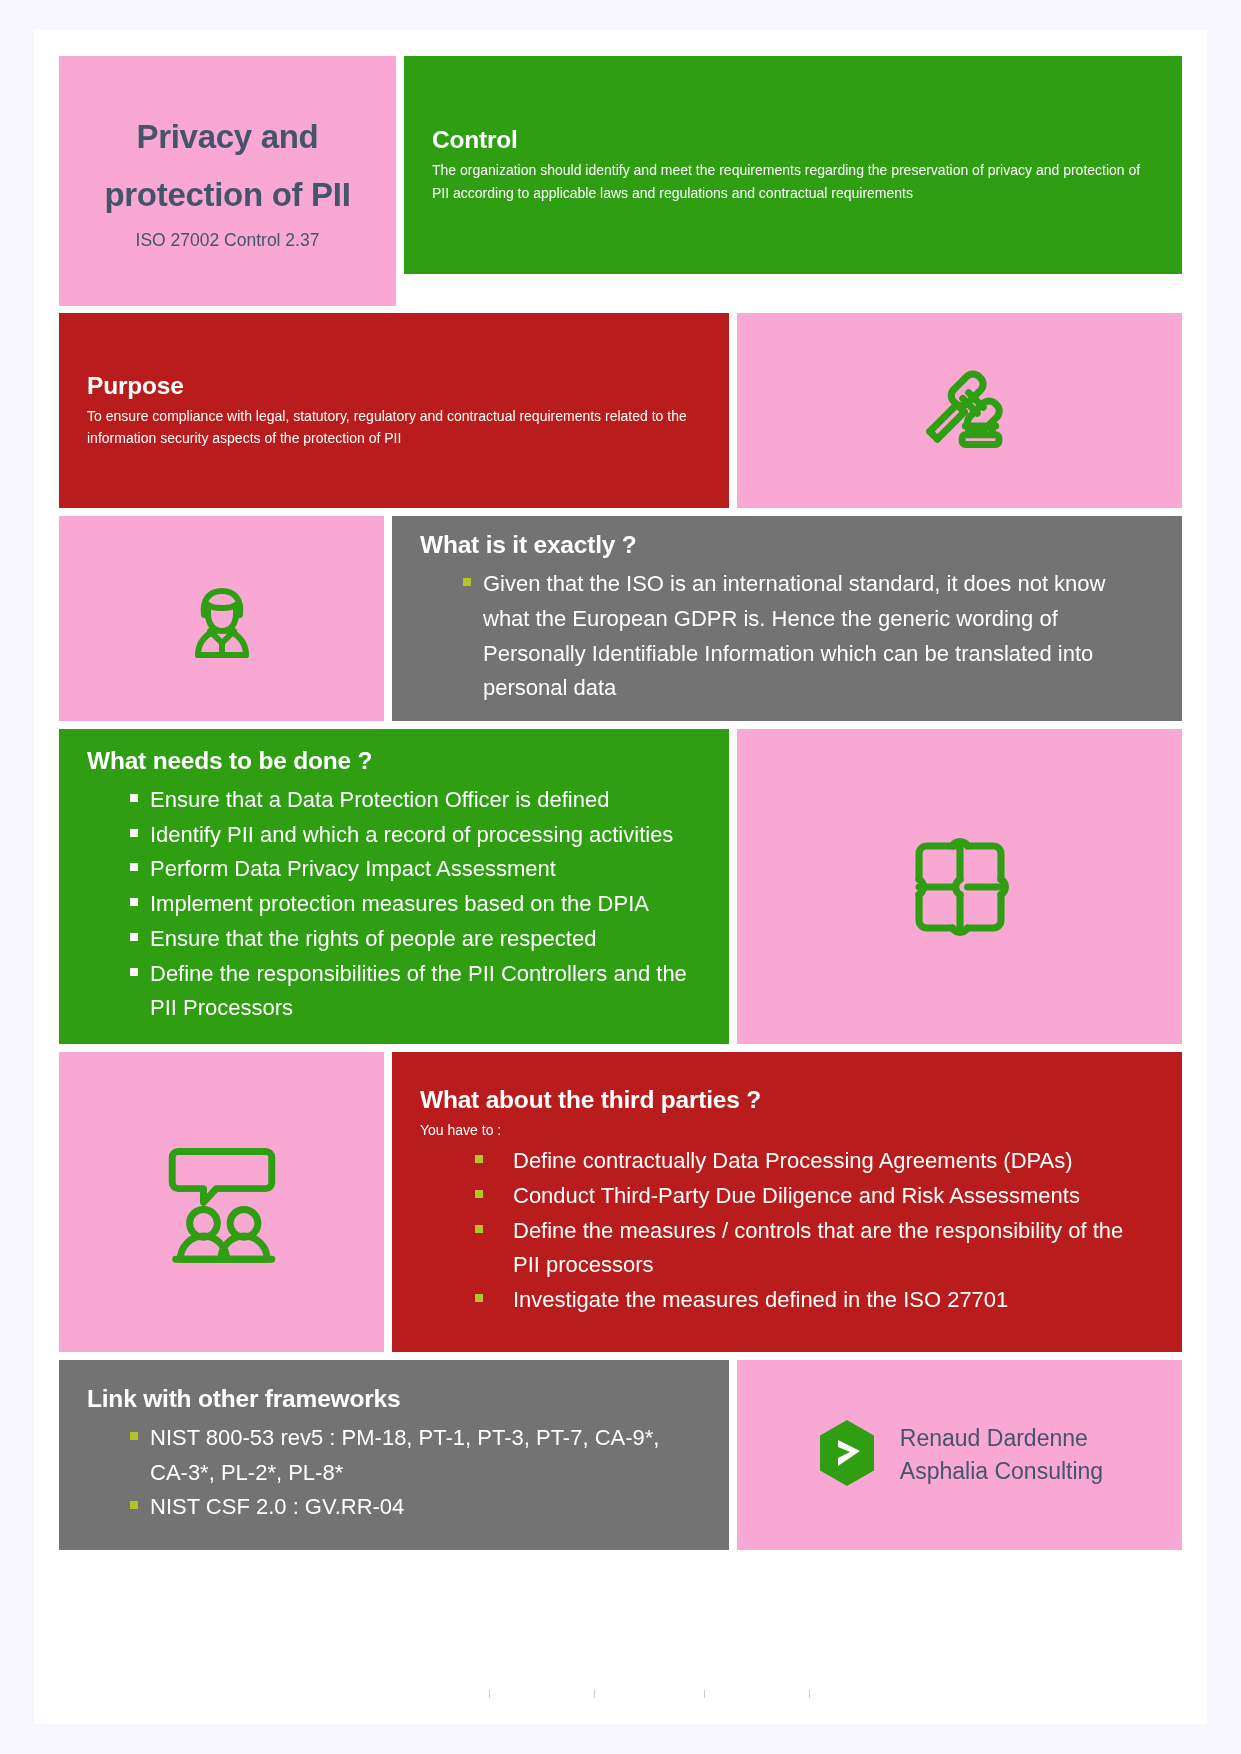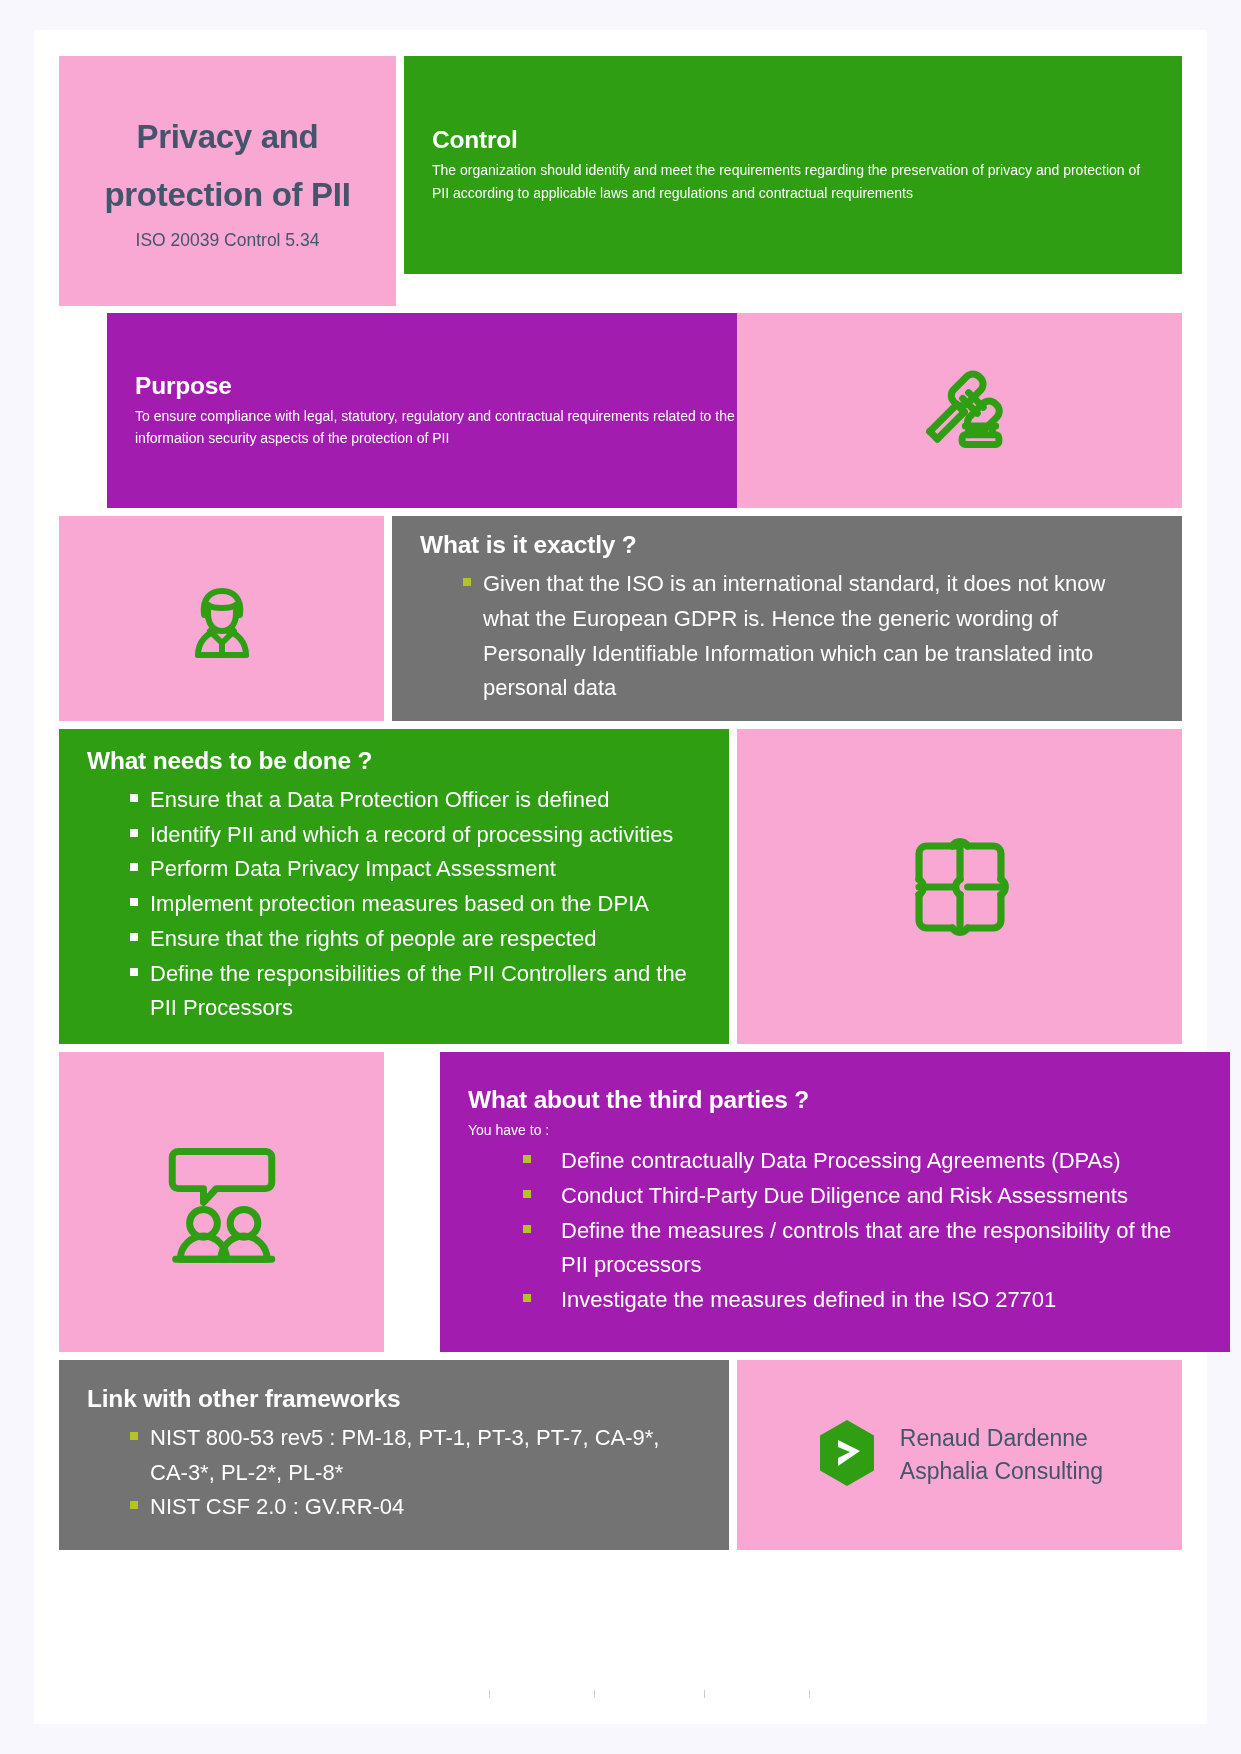--- a/index.html
+++ b/index.html
@@ -27,21 +27,21 @@
     position: relative;
     width: 100%;
     height: 100%;
   }
   .card {
     position: absolute;
     overflow: hidden;
   }
   .lav  { background: #f9a8d4; }
   .green{ background: #2f9e13; }
-  .slate{ background: #a21caf; margin-left: 48px; }
+  .slate{ background: #b91c1c; }
   .dark { background: #737373; }
 
   
   .title-card {
     display: flex;
     flex-direction: column;
     justify-content: center;
     align-items: center;
     text-align: center;
     padding: 10px 18px;
@@ -148,21 +148,21 @@
 </head>
 <body>
 
 <div class="page">
  <div class="sheet">
   <div class="grid">
 
     <div class="card lav title-card" style="left:0; top:0; width:337px; height:250px;">
       <div class="title-main">Privacy and</div>
       <div class="title-main">protection of PII</div>
-      <div class="title-sub">ISO 20039 Control 5.34</div>
+      <div class="title-sub">ISO 27002 Control 2.37</div>
     </div>
 
     <div class="card green" style="left:345px; top:0; width:778px; height:218px;">
       <div class="content">
         <h2 class="head">Control</h2>
         <p class="body">The organization should identify and meet the requirements regarding the preservation of privacy and protection of PII according to applicable laws and regulations and contractual requirements</p>
       </div>
     </div>
 
     <div class="card slate" style="left:0; top:257px; width:670px; height:195px;">

